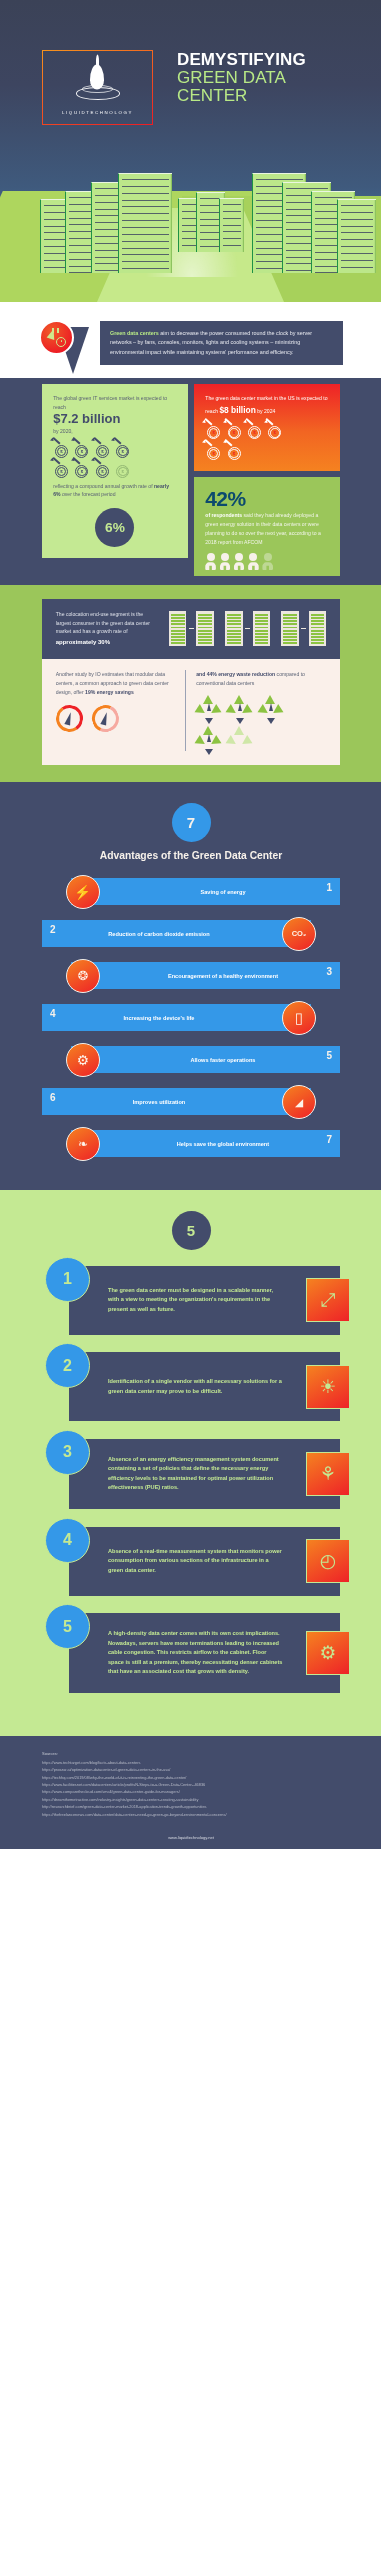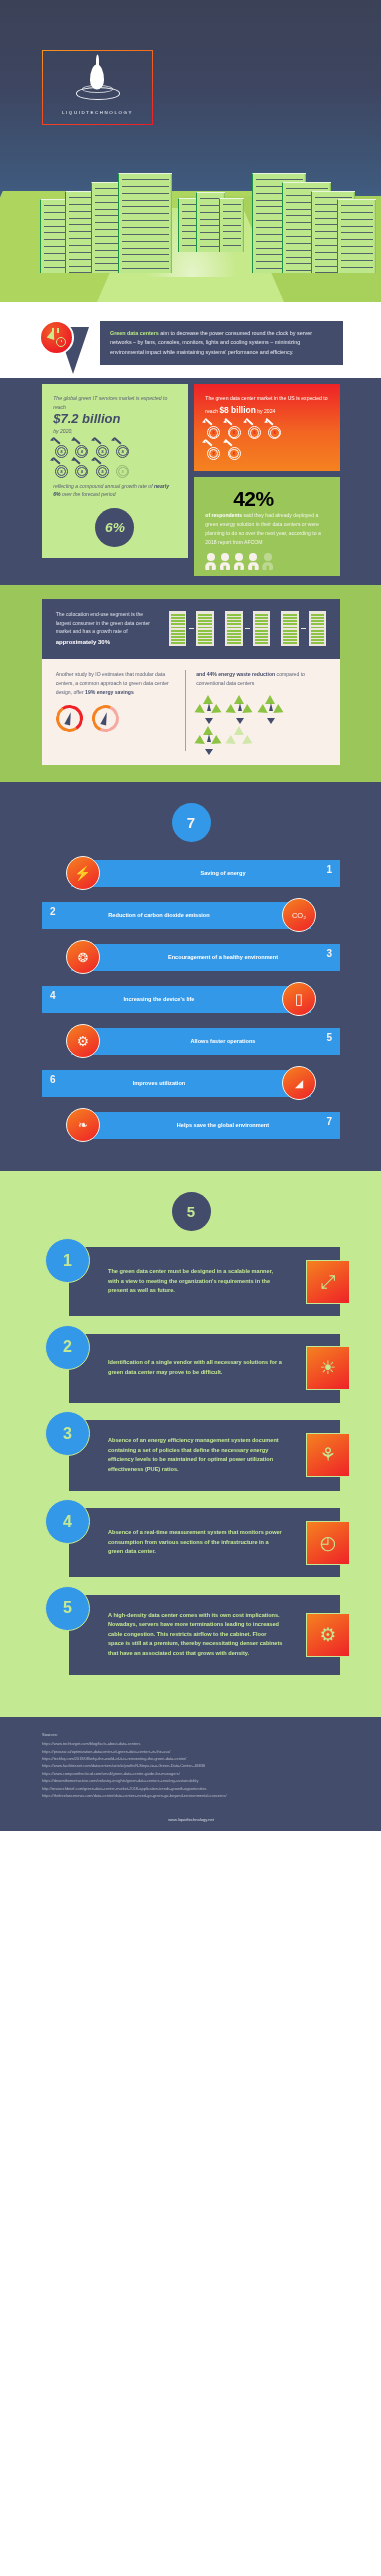--- a/index.html
+++ b/index.html
@@ -112,34 +112,34 @@
     position:absolute; left:100px; top:18.7px; width:243px; min-height:42px;
     background:#434c6b; color:#e9eaf0; padding:8px 10px;
     font-size:5.4px; line-height:1.75;
   }
   .intro-card b { color:#b8e986; font-weight:bold; }
 
   
   .stats { background:#434c6b; padding:6.2px 0 8.7px 0; position:relative; }
   .stats-row { display:flex; gap:6.2px; padding:0 42px; align-items:flex-start; }
   .col { width:100%; }
-  .card-green { background:#c4e993; padding:10px 11.2px 11.2px 11.2px;font-style:italic; }
+  .card-green { background:#c4e993; padding:10px 11.2px 11.2px 11.2px; }
   .card-orange {
     background:linear-gradient(180deg,#ee2227 0%,#f26522 55%,#f58220 100%);
     padding:10px 11.2px 11.2px 11.2px; color:#fff;
   }
   .card-olive { background:#9bc65a; padding:11.2px 11.2px 6.2px 11.2px; color:#fff; margin-top:6.2px; }
   .stat-lead { font-size:5.1px; color:#5a6274; line-height:1.65; }
   .stat-big { font-size:13px; font-weight:bold; color:#434c6b; line-height:1.15; margin:0.6px 0; }
   .stat-sub { font-size:5.1px; color:#5a6274; line-height:1.65; }
   .o-lead { font-size:5.1px; line-height:1.7; color:#fff; }
   .o-lead b { font-size:8.4px; font-weight:bold; }
   .stat-foot { font-size:5.1px; color:#5a6274; line-height:1.7; margin-top:3.7px; }
   .stat-foot b { color:#434c6b; }
-  .pct-huge { font-size:21px; font-weight:bold; color:#000000; line-height:1; letter-spacing:-0.6px;margin-left:28px; }
+  .pct-huge { font-size:21px; font-weight:bold; color:#0c4a6e; line-height:1; letter-spacing:-0.6px; }
   .pct-body { font-size:5.1px; line-height:1.75; color:#f2f5ea; margin-top:1.9px; }
   .pct-body b { font-weight:bold; color:#fff; }
 
   
   .targets { display:flex; flex-wrap:wrap; gap:4.4px; margin-top:6.2px; width:80px; }
   .target { width:16px; height:16px; position:relative; }
   .tgt-rings { position:absolute; left:1.9px; top:3.1px; width:13px;height:13px;border-radius:50%;
     border:1.5px solid #434c6b; display:flex;align-items:center;justify-content:center; }
   .tgt-rings:before{content:"";position:absolute;width:7.5px;height:7.5px;border-radius:50%;border:1.2px solid #434c6b;}
   .tgt-rings:after{content:"$";position:absolute;font-size:4.4px;font-weight:bold;color:#434c6b;}
@@ -266,20 +266,25 @@
 
   <div class="hero">
     <div class="logo-box">
       <div class="drop-wrap">
         <div class="drop"></div>
         <div class="ripple r1"></div>
         <div class="ripple r2"></div>
       </div>
       <div class="logo-text">LIQUIDTECHNOLOGY</div>
     </div>
+    <div class="hero-title">
+      <div class="l1">DEMYSTIFYING</div>
+      <div class="l2">GREEN DATA</div>
+      <div class="l2">CENTER</div>
+    </div>
 
     <div class="ground"></div>
     <div class="glowfloor"></div>
     <div class="hallglow"></div>
     <div class="racks">
         <div class="rack" style="left: 40px; width: 39px; height: 74px; bottom: 0px;">
           <i style="top: 5px;"></i>
           <i style="top: 12px;"></i>
           <i style="top: 18.7px;"></i>
           <i style="top: 25.6px;"></i>
@@ -649,30 +654,31 @@
                 <span class="a3"></span>
               </div>
           </div>
         </div>
       </div>
     </div>
   </div>
 
   <div class="adv-sec">
     <div class="num-badge">7</div>
+    <div class="sec-head">Advantages of the Green Data Center</div>
     <div class="adv-list">
 
       <div class="adv-row left">
         <div class="adv-ico">⚡</div>
         <div class="adv-bar">Saving of energy</div>
         <div class="adv-num">1</div>
       </div>
 
       <div class="adv-row right">
-        <div class="adv-ico" style="font-size:7.5px;font-weight:normal;">CO₂</div>
+        <div class="adv-ico" style="font-size:7.5px;font-weight:bold;">CO₂</div>
         <div class="adv-bar">Reduction of carbon dioxide emission</div>
         <div class="adv-num">2</div>
       </div>
 
       <div class="adv-row left">
         <div class="adv-ico" style="font-size:12.5px;">❂</div>
         <div class="adv-bar">Encouragement of a healthy environment</div>
         <div class="adv-num">3</div>
       </div>
 

